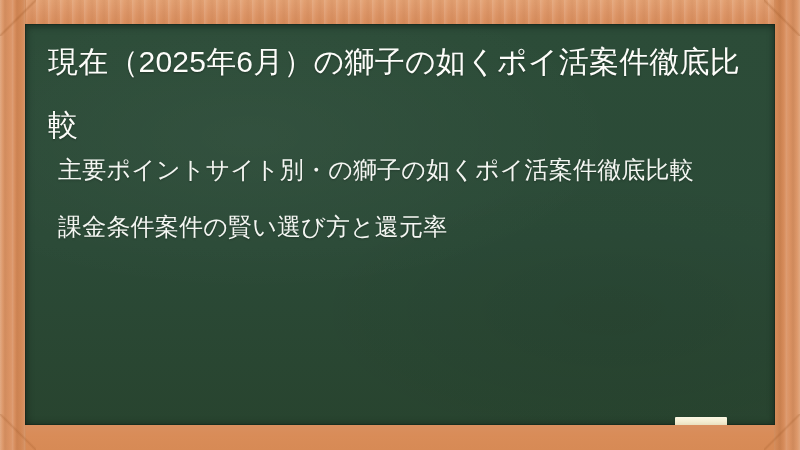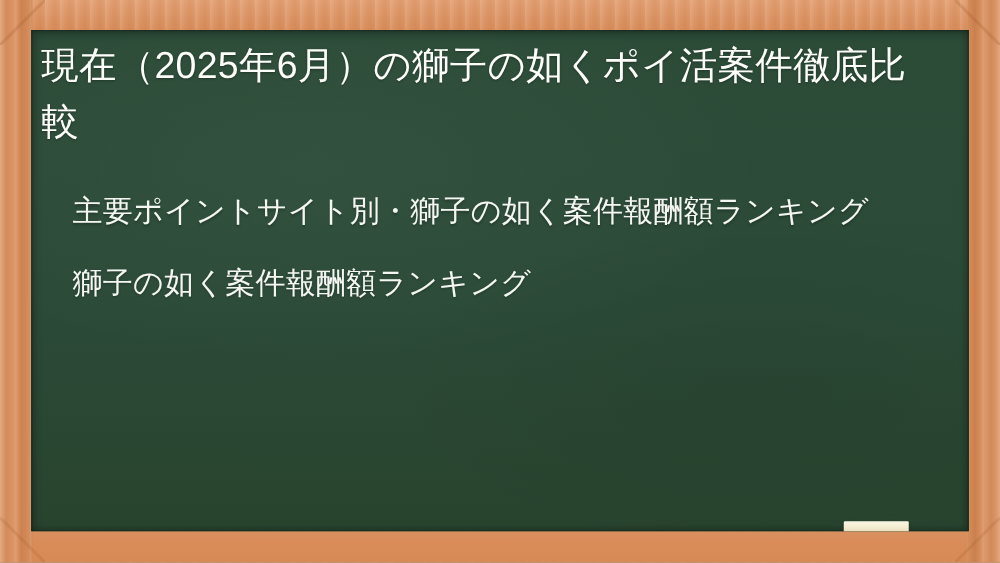--- a/index.html
+++ b/index.html
@@ -110,26 +110,26 @@
   
   .board-inner {
     position: absolute;
     left: 0; top: 0;
     width: 750px; height: 401px;
     padding: 0;
   }
 
   .slide-title {
     position: absolute;
-    left: 8px;
+    left: 23px;
     top: 6px;
     width: 700px;
     color: #fdfdfa;
     font-size: 30px;
-    line-height: 45px;
+    line-height: 63px;
     font-weight: 400;
     letter-spacing: 0.2px;
     text-shadow: 0 1px 2px rgba(0,0,0,0.30);
     white-space: pre-wrap;
   }
 
   .bullet-list {
     position: absolute;
     left: 33px;
     top: 125px;
@@ -175,22 +175,22 @@
   <div class="miter miter-tr"></div>
   <div class="miter miter-bl"></div>
   <div class="miter miter-br"></div>
 
   <div class="chalkboard">
     <div class="board-inner">
 
       <h1 class="slide-title">現在（2025年6月）の獅子の如くポイ活案件徹底比較</h1>
 
       <ul class="bullet-list">
-        <li class="bullet-item">主要ポイントサイト別・獅子の如く案件報酬額ランキング</li>
-        <li class="bullet-item">獅子の如く案件報酬額ランキング</li>
+        <li class="bullet-item">主要ポイントサイト別・の獅子の如くポイ活案件徹底比較</li>
+        <li class="bullet-item">課金条件案件の賢い選び方と還元率</li>
       </ul>
 
       <div class="chalk-stick"></div>
 
     </div>
   </div>
 
 </div>
 
 </body></html>

